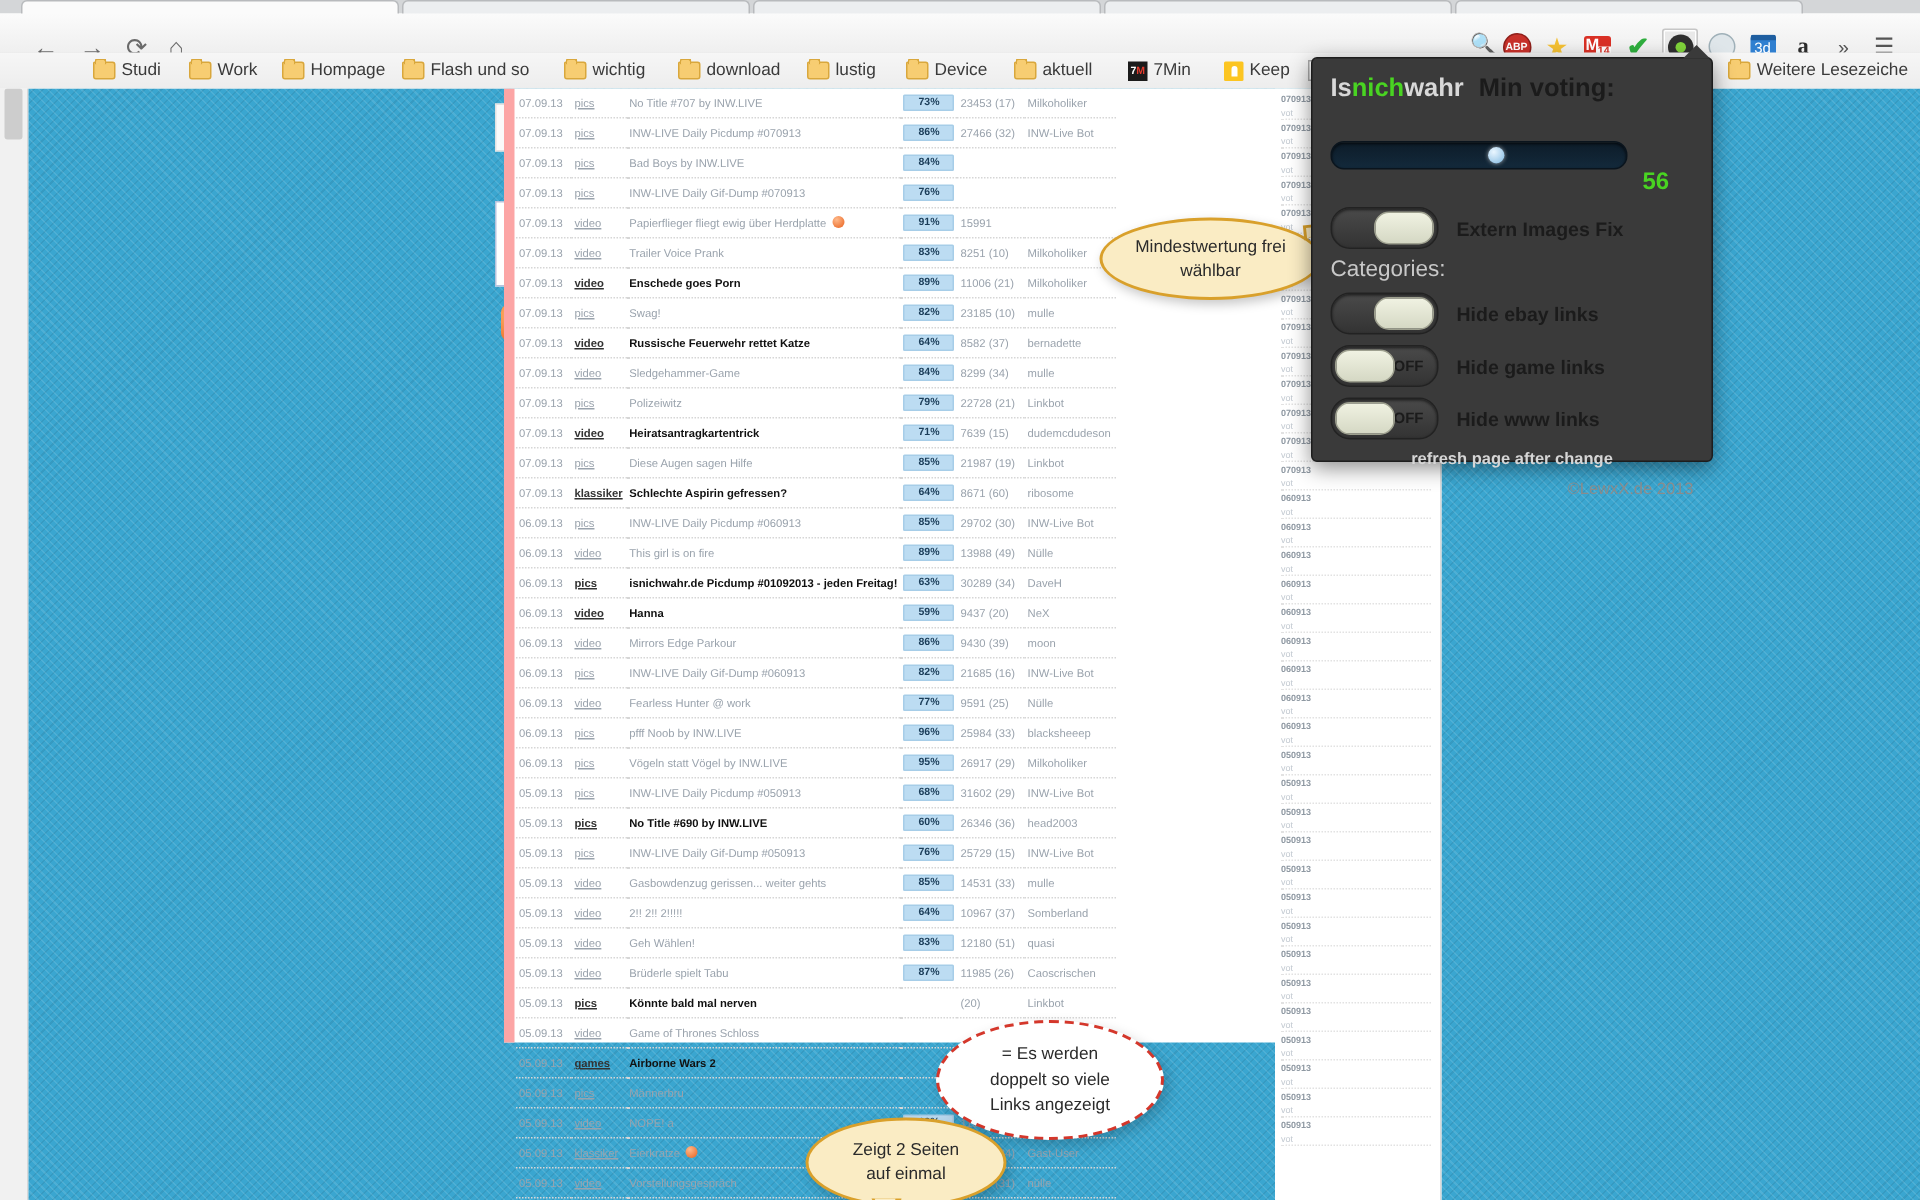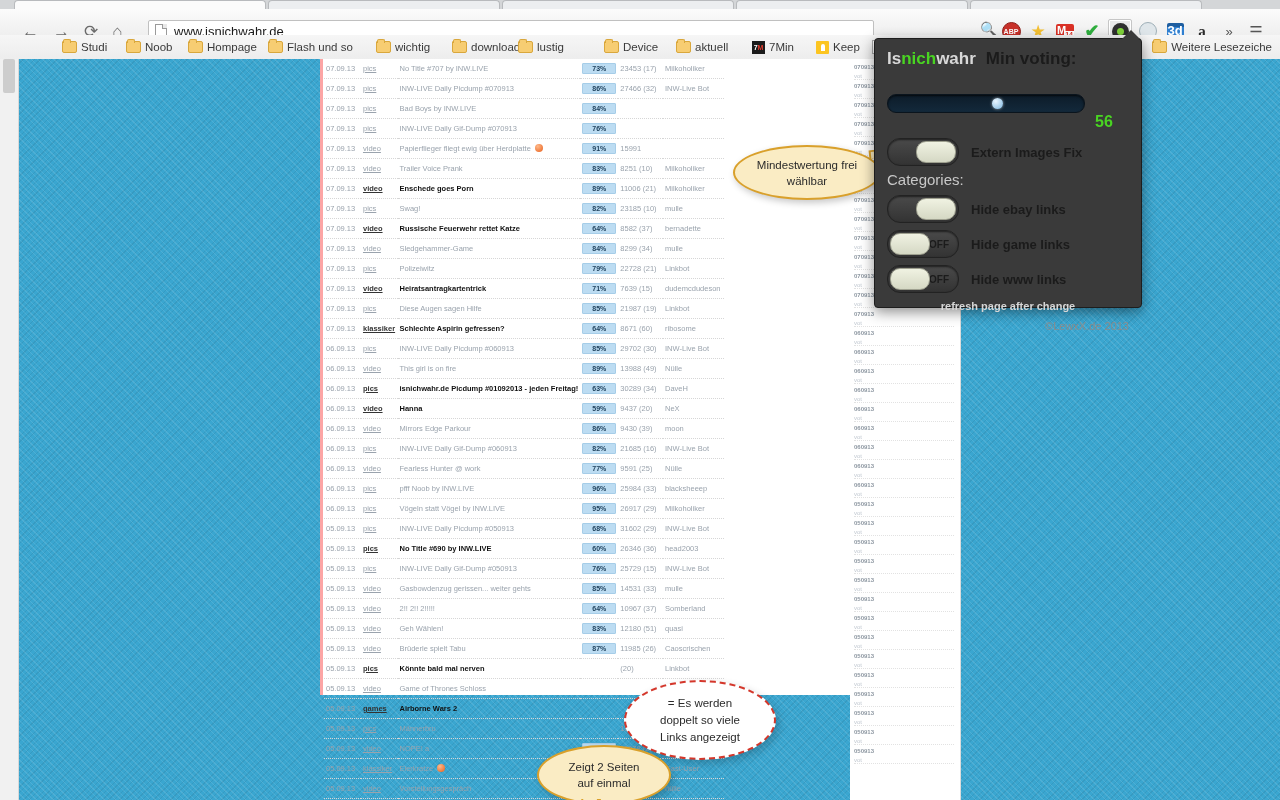--- a/index.html
+++ b/index.html
@@ -34,21 +34,21 @@
   .ext.active{background:#e9e9e9;border:1px solid #c6c6c6;box-shadow:inset 0 0 0 1px #fff;}
   .ext .abp{width:17px;height:17px;border-radius:50%;background:#c8312a;color:#fff;font-size:7px;font-weight:bold;display:flex;align-items:center;justify-content:center;border:1.5px solid #8e1f1a;}
   .ext .star{font-size:17px;color:#f4c033;line-height:17px;}
   .ext .gm{width:18px;height:15px;background:#d93025;border-radius:2px;color:#fff;font-size:11px;font-weight:bold;display:flex;align-items:flex-start;justify-content:center;position:relative;}
   .ext .gm b{position:absolute;left:1px;top:1px;font-size:11px;line-height:11px;}
   .ext .gmbadge{position:absolute;right:0;bottom:0;background:#fff;color:#d93025;font-size:7px;font-weight:bold;padding:0 1px;line-height:8px;}
   .ext .check{font-size:18px;color:#2fae3e;line-height:18px;font-weight:bold;}
   .ext .eye{width:17px;height:17px;border-radius:50%;background:#2f2f2f;display:flex;align-items:center;justify-content:center;}
   .ext .eye i{display:block;width:7px;height:7px;border-radius:50%;background:#7fd33a;}
   .ext .moon{width:16px;height:16px;border-radius:50%;background:#dfe6ea;border:1px solid #9fb0b8;}
-  .ext .cal{width:17px;height:16px;background:#2f7fd0;border-radius:2px;color:#fff;font-size:13px;font-weight:bold;display:flex;align-items:flex-end;justify-content:center;padding-bottom:1px;box-sizing:border-box;border-top:4px solid #1e5ea0;}
+  .ext .cal{width:17px;height:16px;background:#2f7fd0;border-radius:2px;color:#fff;font-size:10px;font-weight:normal;display:flex;align-items:flex-end;justify-content:center;padding-bottom:1px;box-sizing:border-box;border-top:4px solid #1e5ea0;}
   .ext .amz{font-size:15px;font-weight:bold;color:#2b2b2b;font-family:"Liberation Serif",serif;}
   .ext .chev{font-size:13px;color:#555;}
   .ext .menu{font-size:15px;color:#555;line-height:15px;}
 
   .bookbar{position:absolute;left:0;top:35px;width:1280px;height:24px;background:linear-gradient(#f6f6f6,#ededed);border-bottom:1px solid #c9c9c9;}
   .bm{position:absolute;top:3px;height:18px;display:flex;align-items:center;gap:4px;padding:0 4px;font-size:11.5px;color:#3a3a3a;white-space:nowrap;}
   .folder{width:13px;height:10px;background:#f7cd72;border:1px solid #d9a73c;border-radius:1px 2px 2px 2px;position:relative;flex:none;}
   .folder:before{content:"";position:absolute;left:0;top:-3px;width:6px;height:3px;background:#f7cd72;border:1px solid #d9a73c;border-bottom:none;border-radius:2px 2px 0 0;}
   .pagebm{width:9px;height:12px;border:1px solid #a8a8a8;background:#fff;flex:none;}
   .bmicon7m{width:13px;height:13px;background:#1b1b1b;color:#fff;font-size:7px;font-weight:bold;display:flex;align-items:center;justify-content:center;flex:none;}
@@ -60,21 +60,21 @@
   
   .viewport{position:absolute;left:0;top:59px;width:1280px;height:741px;background:#fff;overflow:hidden;}
   .scrollcol{position:absolute;left:0;top:0;width:18px;height:741px;background:#f1f1f1;border-right:1px solid #d8d8d8;}
   .scrollcol .thumb{position:absolute;left:3px;top:0;width:12px;height:34px;background:#cdcdcd;border-radius:2px;}
   .pagebg{position:absolute;left:19px;top:0;width:1261px;height:741px;
     background-color:#3aa6d0;
     background-image:
       repeating-linear-gradient(45deg, rgba(255,255,255,.10) 0 1px, transparent 1px 4px),
       repeating-linear-gradient(-45deg, rgba(0,0,0,.07) 0 1px, transparent 1px 4px);
   }
-  .content{position:absolute;left:320px;top:0;width:530px;height:636px;background:#fff;border-left:3px solid #fca5a5;border-right:1px solid #dcdcdc;}
+  .content{position:absolute;left:336px;top:0;width:530px;height:636px;background:#fff;border-left:7px solid #fca5a5;border-right:1px solid #dcdcdc;}
   .rightcol{position:absolute;left:850px;top:0;width:110px;height:741px;background:#fff;border-right:1px solid #dcdcdc;}
 
   
   .leftcol{position:absolute;left:0;top:0;width:126px;padding:4px 8px;box-sizing:border-box;}
   .fbconnect{margin:6px 2px 0 2px;padding:6px 5px;border:1px solid #e2e2e2;background:#fafafa;}
   .fbbtn{height:18px;border-radius:3px;background:linear-gradient(#5b7bc0,#3b5998);border:1px solid #2e4679;display:flex;align-items:center;gap:5px;padding:0 6px;box-sizing:border-box;}
   .fbbtn .f{color:#fff;font-weight:bold;font-family:"Liberation Serif",serif;font-size:12px;}
   .fbbtn .lbl{color:#fff;font-size:8.5px;}
   .useronline{margin:14px 0 0 14px;font-size:7.5px;color:#9aa3ad;letter-spacing:.2px;}
   .fbbox{margin:10px 2px 0 2px;border:1px solid #b7c3dd;background:#fff;padding:6px;display:flex;gap:6px;}
@@ -165,24 +165,20 @@
   </div>
 
   <div class="navbar">
     <div class="navicons">
       <span class="ni">←</span>
       <span class="ni">→</span>
       <span class="ni">⟳</span>
       <span class="ni">⌂</span>
     </div>
 
-    <div class="omnibox">
-      <span class="pageicon"></span>
-      <span class="url">www.isnichwahr.de</span>
-    </div>
     <span class="searchmini">🔍</span>
 
     <div class="extbar">
       <span class="ext">
           <span class="abp">ABP</span>
         </span>
       <span class="ext">
           <span class="star">★</span>
         </span>
       <span class="ext">
@@ -217,39 +213,39 @@
     </div>
   </div>
 
   <div class="bookbar">
     <div class="bm" style="left:58px">
         <span class="folder"></span>
         <span>Studi</span>
       </div>
     <div class="bm" style="left:122px">
         <span class="folder"></span>
-        <span>Noob</span>
+        <span>Work</span>
       </div>
     <div class="bm" style="left:184px">
         <span class="folder"></span>
         <span>Hompage</span>
       </div>
     <div class="bm" style="left:264px">
         <span class="folder"></span>
         <span>Flash und so</span>
       </div>
     <div class="bm" style="left:372px">
         <span class="folder"></span>
         <span>wichtig</span>
       </div>
     <div class="bm" style="left:448px">
         <span class="folder"></span>
         <span>download</span>
       </div>
-    <div class="bm" style="left:514px">
+    <div class="bm" style="left:534px">
         <span class="folder"></span>
         <span>lustig</span>
       </div>
     <div class="bm" style="left:600px">
         <span class="folder"></span>
         <span>Device</span>
       </div>
     <div class="bm" style="left:672px">
         <span class="folder"></span>
         <span>aktuell</span>

